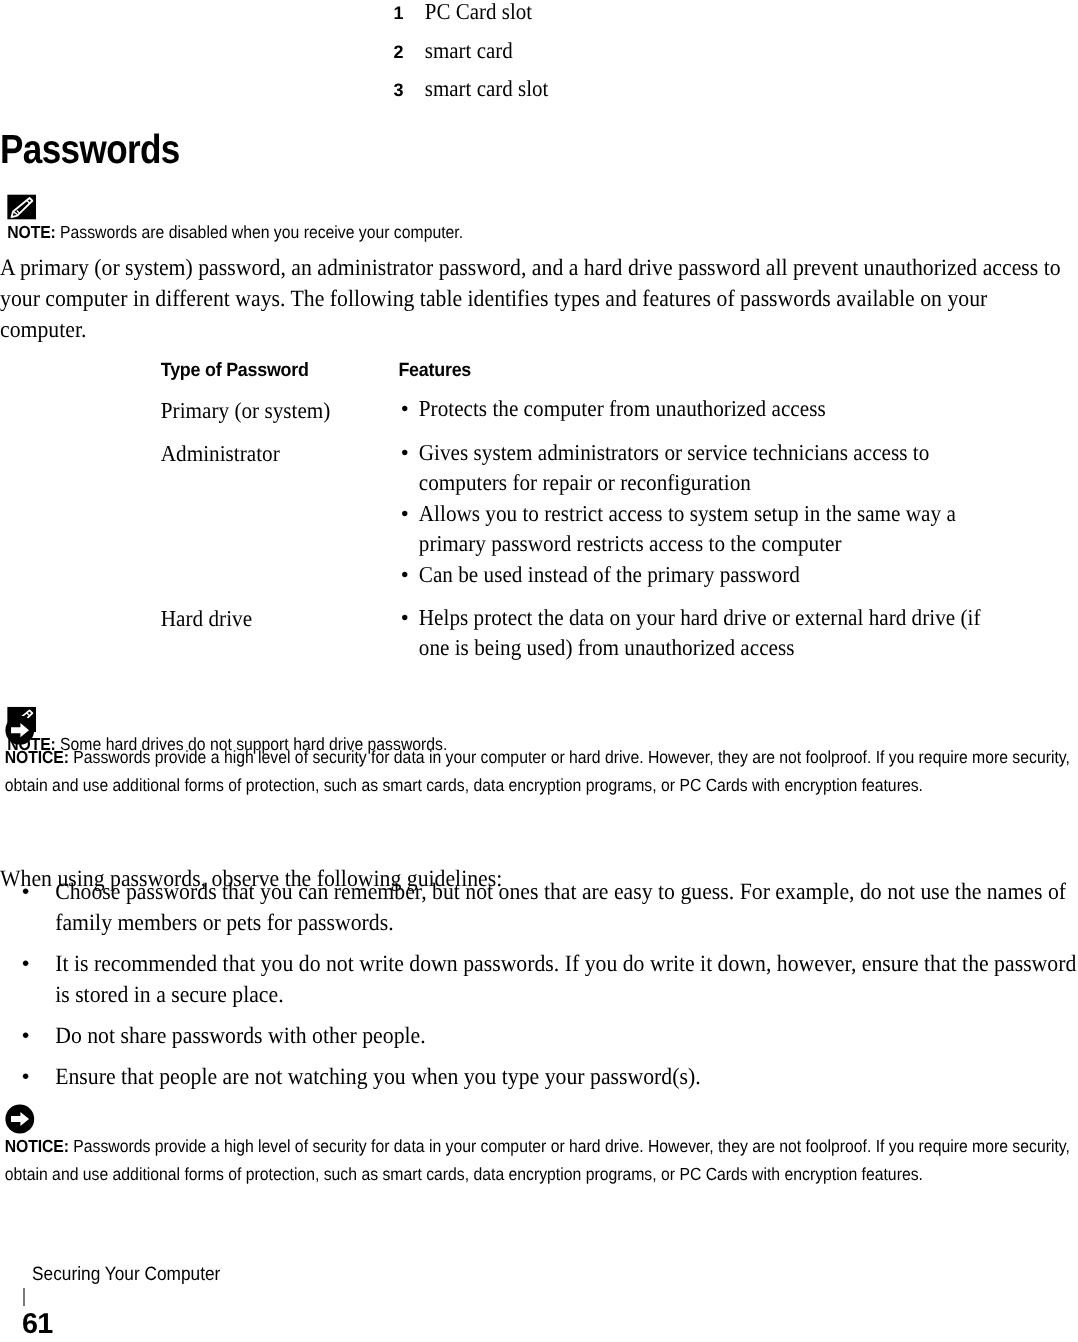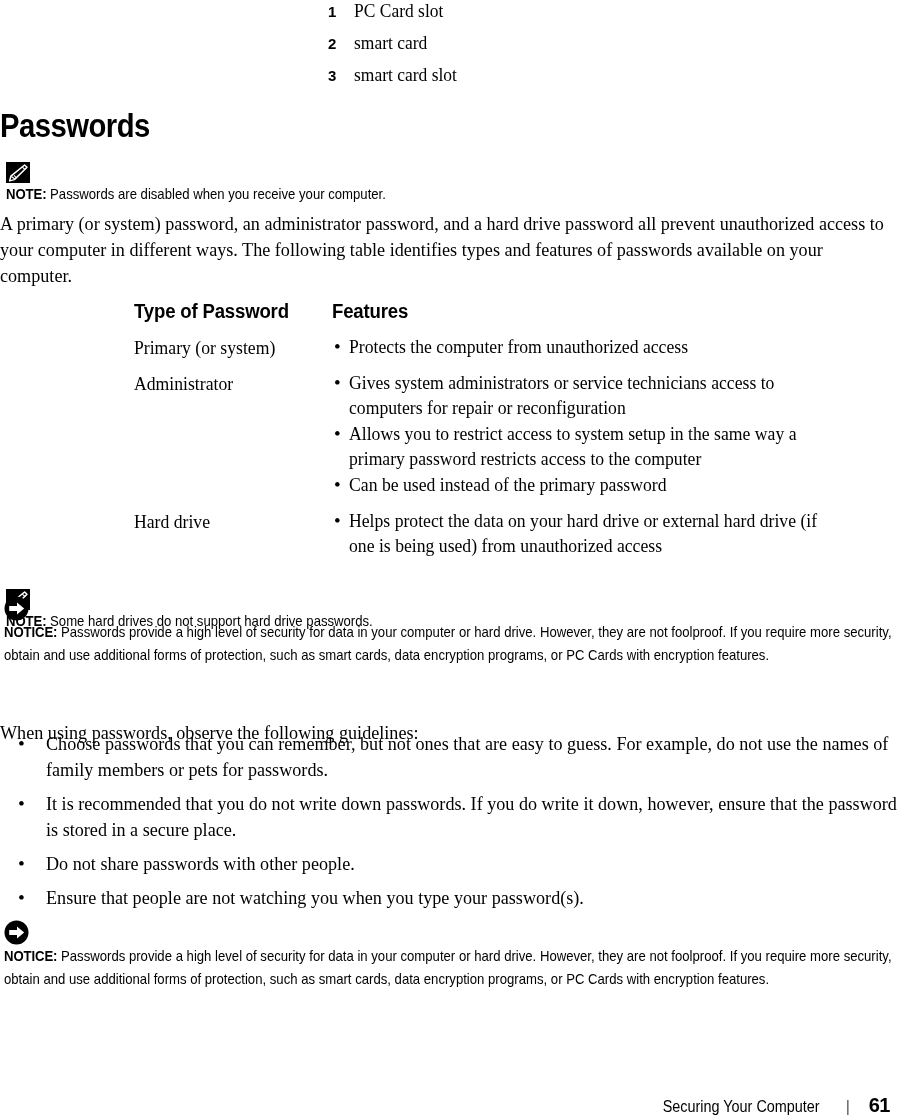--- a/index.html
+++ b/index.html
@@ -117,21 +117,21 @@
     left: 134px;
     top: 300px;
     width: 700px;
     border-collapse: collapse;
   }
   .ptable th {
     text-align: left;
     vertical-align: top;
     font-family: "Liberation Sans", sans-serif;
     font-weight: bold;
-    font-size: 20px;
+    font-size: 16px;
     letter-spacing: -0.2px;
     padding: 0 0 11px 0;
   }
   .ptable th.c1 { width: 198px; }
   .ptable td {
     vertical-align: top;
     font-family: "Liberation Serif", serif;
     font-size: 19px;
     line-height: 25px;
     padding: 0 0 10px 0;
@@ -202,33 +202,34 @@
     left: 0;
     top: 1094px;
     width: 898px;
     height: 24px;
     display: flex;
     justify-content: flex-end;
     align-items: baseline;
     font-family: "Liberation Sans", sans-serif;
     padding-right: 8px;
     box-sizing: border-box;
+    flex-direction: column;
   }
   .footer-title {
     font-size: 16px;
     transform: scaleX(0.90);
     transform-origin: right baseline;
   }
   .footer-sep {
     font-size: 16px;
     color: #555;
     margin: 0 14px 0 18px;
   }
   .footer-page {
-    font-size: 20px;
+    font-size: 24px;
     font-weight: bold;
     letter-spacing: -0.5px;
     min-width: 26px;
     text-align: right;
   }
 </style>
 </head>
 <body>
 
 <div class="page">

